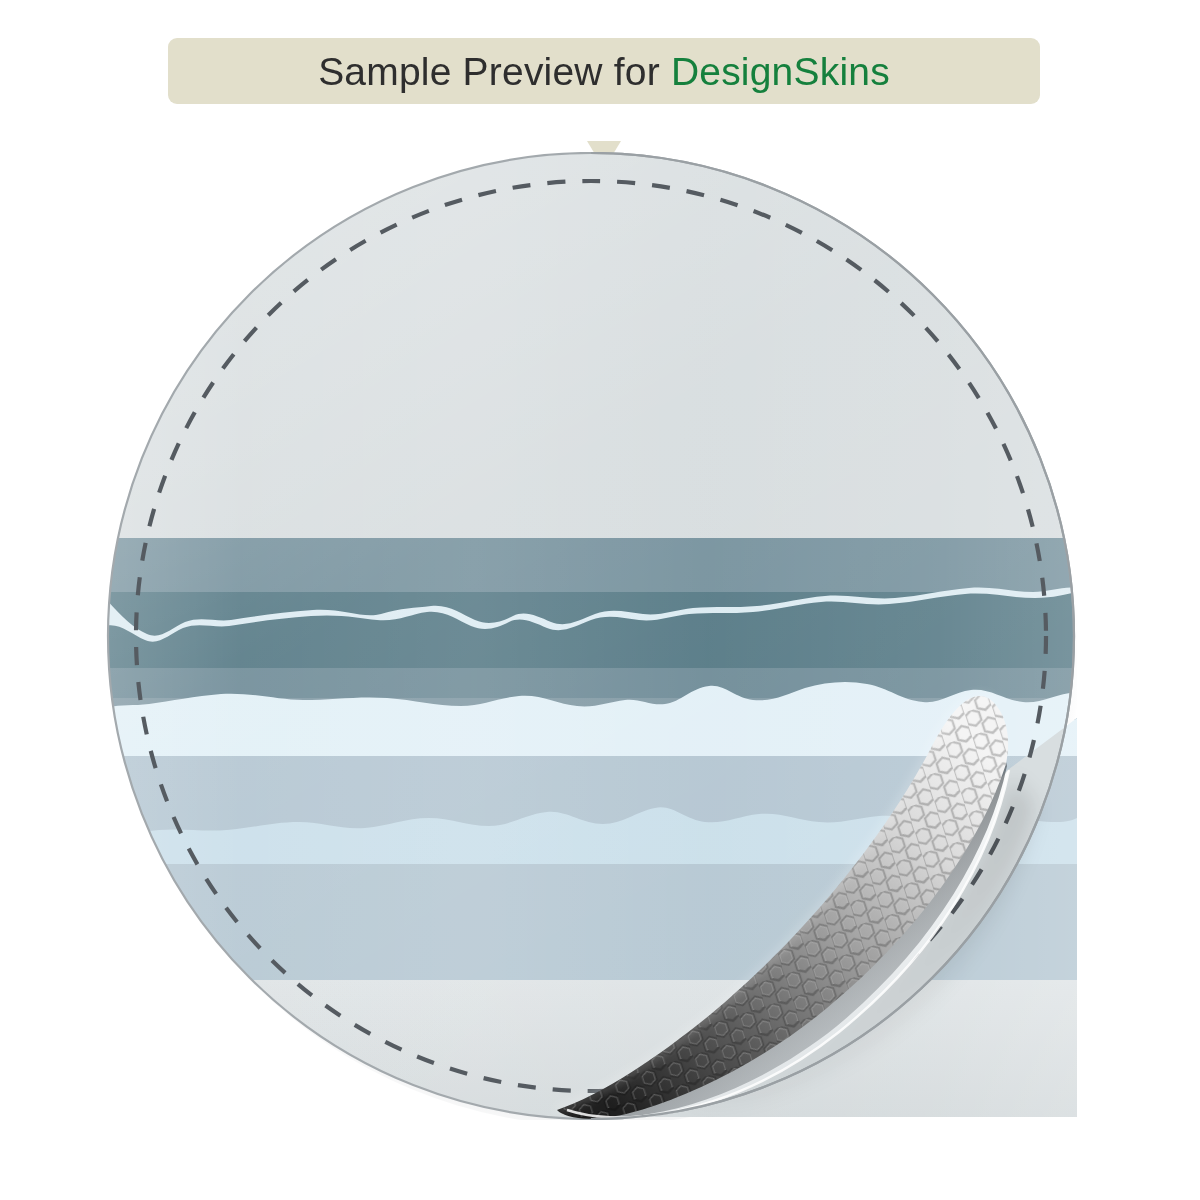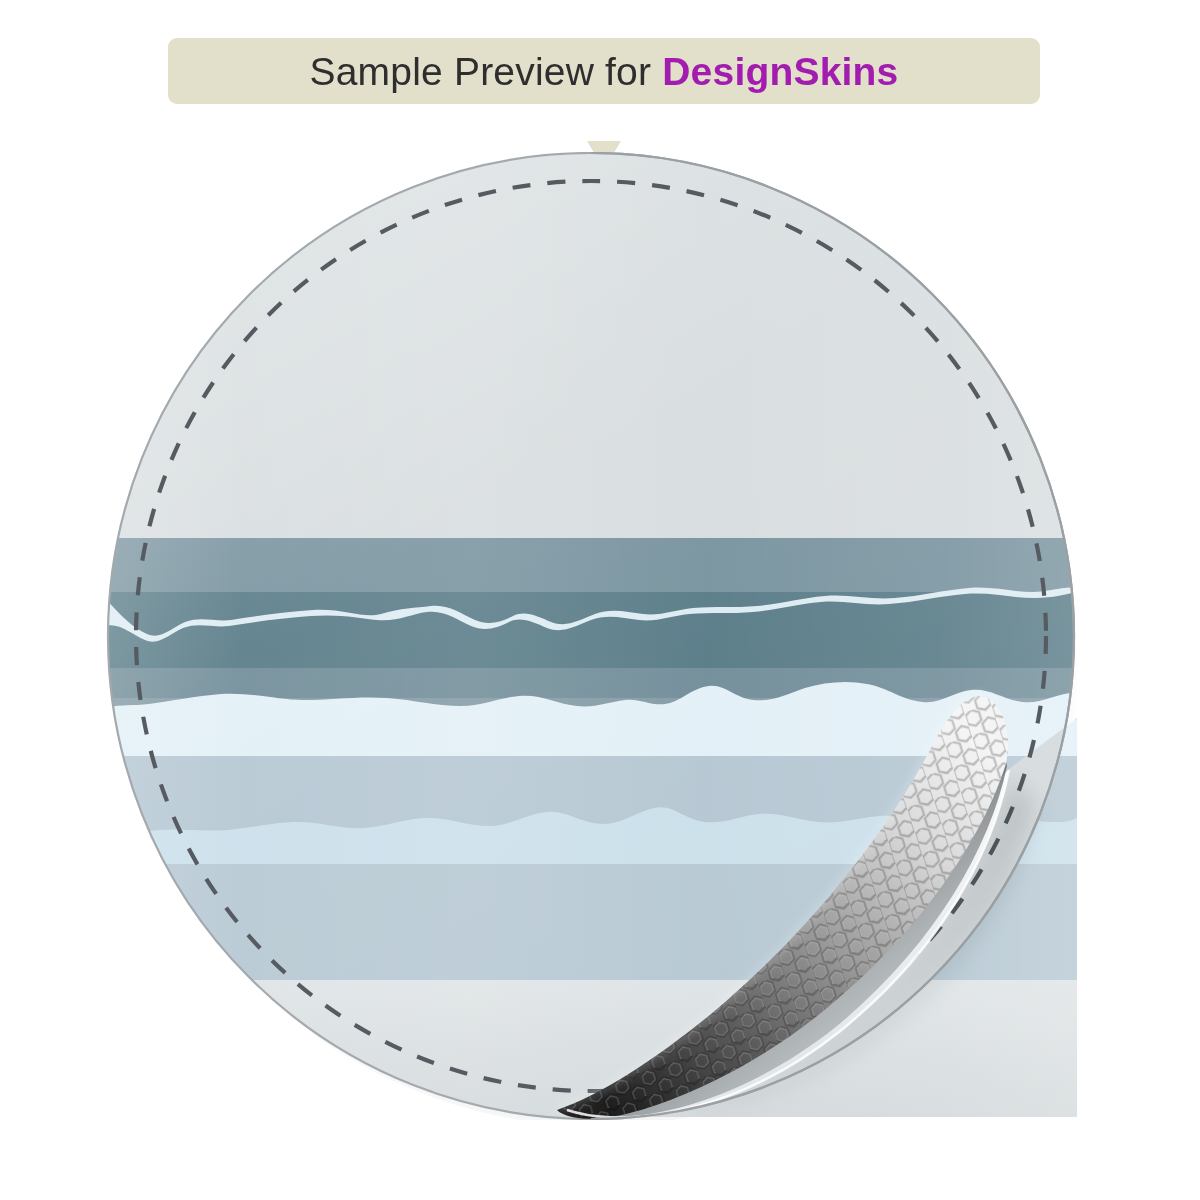--- a/index.html
+++ b/index.html
@@ -39,21 +39,21 @@
     justify-content: center;
   }
   #banner-text {
     font-size: 39px;
     line-height: 1;
     color: #2e2e2e;
     font-weight: 400;
     letter-spacing: 0.2px;
     white-space: nowrap;
   }
-  #banner-text .strong { font-weight: 700; color: #a21caf; }
+  #banner-text .strong { font-weight: 400; color: #15803d; }
   #banner-tail {
     position: absolute;
     left: 50%;
     top: 103px;
     transform: translateX(-50%);
     width: 0; height: 0;
     border-left: 17px solid transparent;
     border-right: 17px solid transparent;
     border-top: 28px solid #e2dfcb;
   }

